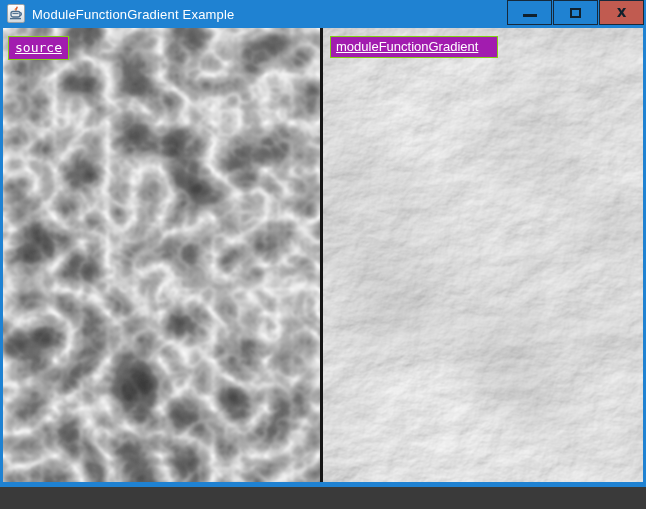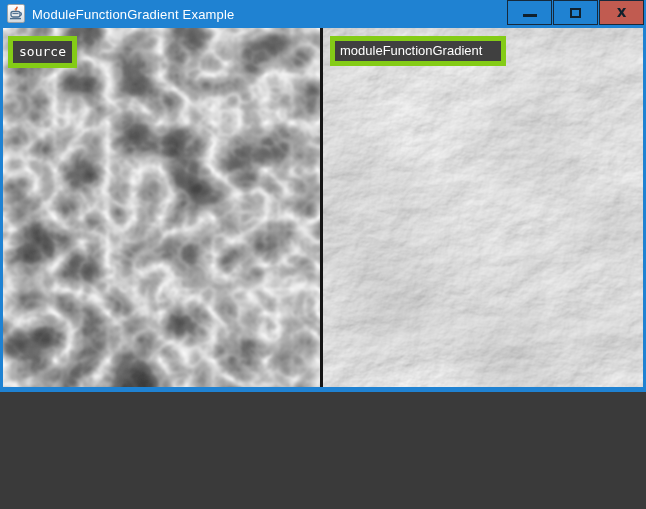--- a/index.html
+++ b/index.html
@@ -1,21 +1,21 @@
 <!DOCTYPE html>
 <html><head>
 <meta charset="utf-8">
 <style>
   * { margin:0; padding:0; box-sizing:border-box; }
   html,body { background:#3a3a3a; }
   body { font-family:"Liberation Sans", sans-serif; }
 
   .window {
     position:relative;
-    width:646px; height:392px;
+    width:646px; height:487px;
     background:#1f82d2;
     overflow:hidden;
     outline:1px solid #10202c;
   }
 
   
   .titlebar {
     position:absolute; top:0; left:0; right:0; height:28px;
     background:#1f82d2;
     display:flex; align-items:center;
@@ -61,25 +61,26 @@
     position:absolute; top:28px; left:3px; right:3px; bottom:5px;
     background:#161616;
   }
   .panel { position:absolute; top:0; bottom:0; overflow:hidden; background:#6b6b6b; }
   .panel-left  { left:0;   width:317px; }
   .panel-right { left:320px; right:0; }
   .panel svg { display:block; }
 
   .overlay-label {
     position:absolute; top:8px;
-    background:#404040;
-    border:5px solid #84cc16;
+    background:#a21caf;
+    border:1px solid #84cc16;
     color:#ffffff;
     line-height:1;
     white-space:nowrap;
+    text-decoration:underline;
   }
   .label-source {
     left:5px;
     font-family:"DejaVu Sans Mono", monospace;
     font-size:13px;
     padding:4px 6px 5px 6px;
   }
   .label-mfg {
     left:7px;
     font-family:"Liberation Sans", sans-serif;

